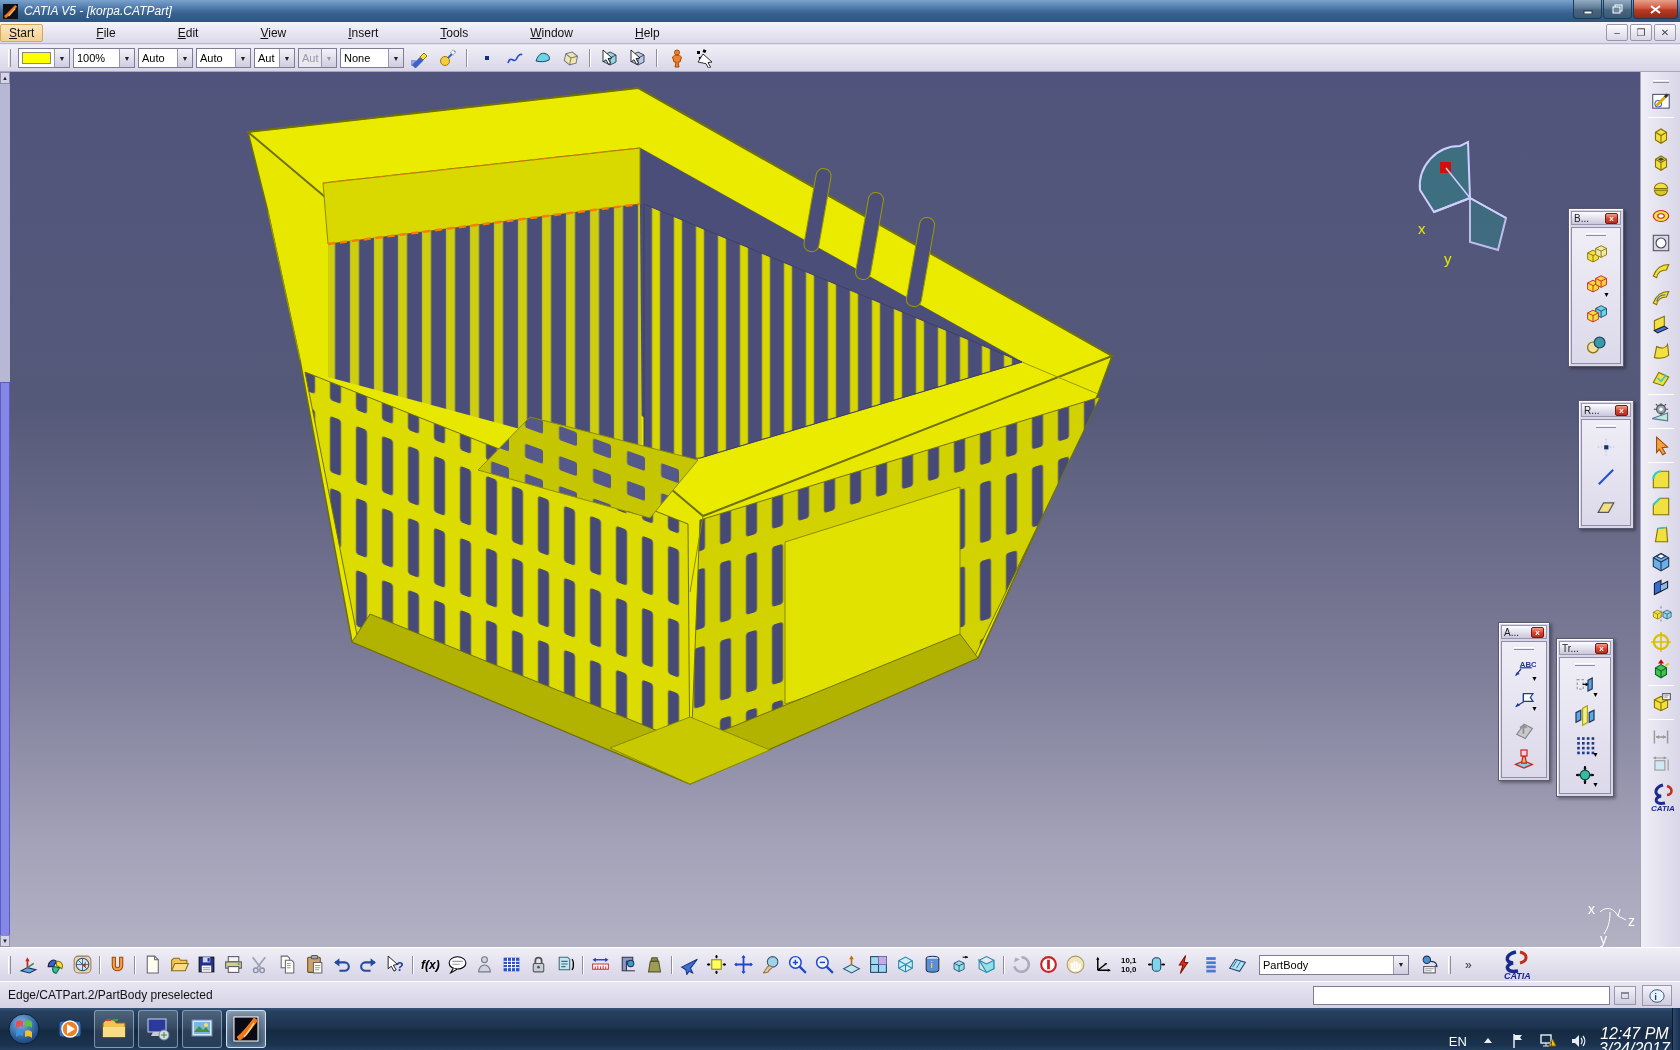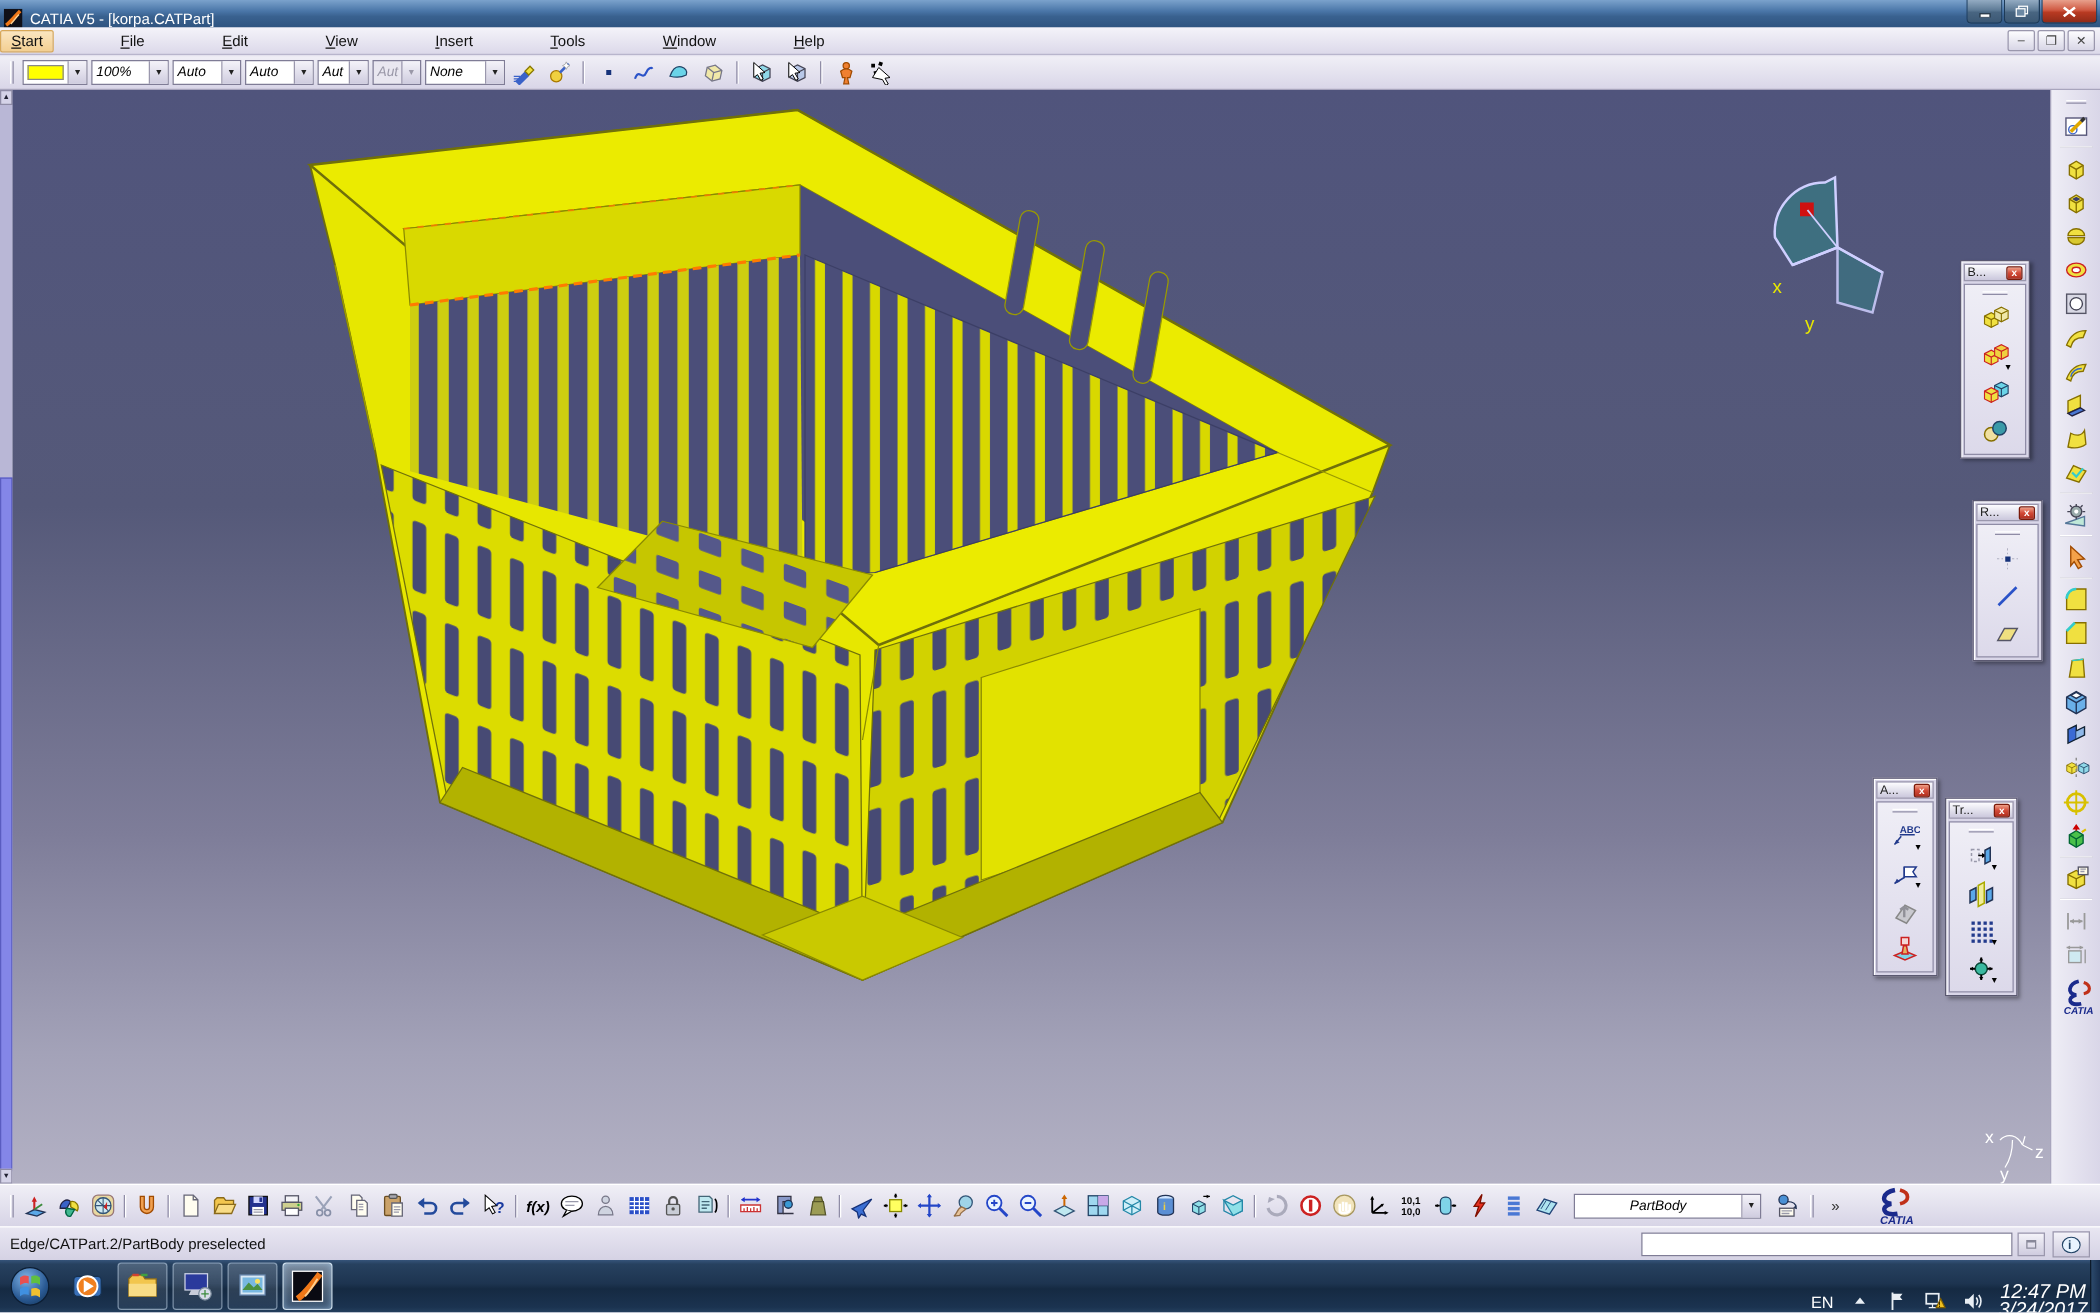--- a/index.html
+++ b/index.html
@@ -2,21 +2,21 @@
 <html><head>
 <meta charset="utf-8">
 <style>
   * { margin:0; padding:0; box-sizing:border-box; }
   html,body { width:1680px; height:1050px; overflow:hidden; font-family:"Liberation Sans", sans-serif; }
   #app { position:relative; width:1680px; height:1050px; background:#e4e2ee; }
 
   
   #titlebar { position:absolute; left:0; top:0; width:100%; height:22px;
     background:linear-gradient(#7ba2cc 0%, #4a76a8 40%, #39618f 60%, #2f5480 100%);
-    display:flex; align-items:flex-end; color:#fff; font-size:12px; }
+    display:flex; align-items:center; color:#fff; font-size:12px;font-style:italic; }
   #titlebar .app-icon { width:15px; height:15px; margin:0 6px 0 3px; }
   #win-controls { position:absolute; right:2px; top:0; display:flex; }
   .wbtn { width:29px; height:19px; border:1px solid #1d3click; border:1px solid #1d3a57; border-top:none;
     border-radius:0 0 4px 4px; background:linear-gradient(#8fa8c0,#5e7b96 50%,#4a6largest 50%,#45627c);
     background:linear-gradient(#93abc2,#5e7b96 45%,#486581 55%,#3c5874); color:#fff;
     display:flex; align-items:center; justify-content:center; font-size:10px; margin-left:1px; }
   .wbtn.close { width:45px; background:linear-gradient(#e8a08c,#cf5942 45%,#b83a22 55%,#8f2a18); }
 
   
   #menubar { position:absolute; left:0; top:22px; width:100%; height:22px;
@@ -28,21 +28,21 @@
   #mdi-controls { position:absolute; right:4px; top:2px; display:flex; gap:2px; }
   .mdibtn { width:22px; height:17px; background:linear-gradient(#fdfdff,#d8d6e6); border:1px solid #9a97ad;
     border-radius:2px; font-size:10px; color:#444; display:flex; align-items:center; justify-content:center; }
 
   
   #toolbar-top { position:absolute; left:0; top:45px; width:100%; height:27px;
     background:linear-gradient(#f0eff6,#d9d6e8); border-bottom:1px solid #a8a5bd;
     display:flex; align-items:center; gap:3px; padding-left:4px; }
   .grip { width:3px; height:18px; border-left:1px solid #fff; border-right:1px solid #8f8ca6; margin:0 4px; }
   .combo { height:20px; background:#fff; border:1px solid #7f7c96; display:flex; align-items:center;
-    font-size:11px; color:#000; position:relative;font-style:italic; }
+    font-size:11px; color:#000; position:relative; }
   .combo .val { flex:1; padding:0 3px; white-space:nowrap; overflow:hidden; }
   .combo .swatch { flex:1; height:12px; margin:0 3px; border:1px solid #888; }
   .combo .dd { width:15px; height:18px; background:linear-gradient(#f4f3f9,#cfccdf); border-left:1px solid #9a97ad;
     display:flex; align-items:center; justify-content:center; font-size:7px; color:#222; }
   .combo.disabled { background:#e9e7f0; color:#9a98a8; }
   .combo.disabled .dd { color:#9a98a8; }
   .tbtn { width:25px; height:24px; display:flex; align-items:center; justify-content:center; border:1px solid transparent; }
   .tbtn svg { width:20px; height:20px; }
   .tb-sep { width:2px; height:18px; border-left:1px solid #8f8ca6; border-right:1px solid #fff; margin:0 3px; }
 
@@ -77,21 +77,21 @@
   .pal-body .tbtn { position:relative; width:30px; height:30px; }
   .pal-body .tbtn svg { width:24px; height:24px; }
   .pal-body .tbtn .ddarr { position:absolute; right:0px; bottom:1px; font-size:7px; color:#000; }
   .pal-sep { width:26px; height:1px; background:#9a97ad; border-bottom:1px solid #fff; margin:3px 0; }
 
   
   #toolbar-bottom { position:absolute; left:0; top:947px; width:1680px; height:34px;
     background:linear-gradient(#f0eff6,#d7d4e6); border-top:1px solid #fff; display:flex; align-items:center; padding-left:4px; }
   #toolbar-bottom .tbtn { width:27px; height:27px; }
   #toolbar-bottom .tbtn svg { width:21px; height:21px; }
-  #partbody-combo { width:150px; height:20px; margin:0 8px;text-align:center; }
+  #partbody-combo { width:150px; height:20px; margin:0 8px; }
   #overflow-chevrons { font-size:12px; color:#333; margin:0 10px; }
   #catia-logo-bottom { margin-left:4px; }
 
   
   #statusbar { position:absolute; left:0; top:981px; width:1680px; height:27px;
     background:linear-gradient(#e8e6f2,#d5d2e4); border-top:1px solid #fff; display:flex; align-items:center; font-size:12px; color:#111; }
   #status-msg { padding-left:8px; flex:0 0 auto; }
   #cmd-field { position:absolute; left:1313px; top:4px; width:297px; height:19px; background:#fff; border:1px solid #7f7c96; font-size:11px; padding:0 3px; }
   #status-btn-small { position:absolute; left:1614px; top:4px; width:22px; height:19px; background:linear-gradient(#f4f3f9,#cfccdf); border:1px solid #9a97ad; }
   #status-btn-small .sq { width:8px; height:7px; border:1px solid #889; border-top:2px solid #889; margin:5px auto; }

